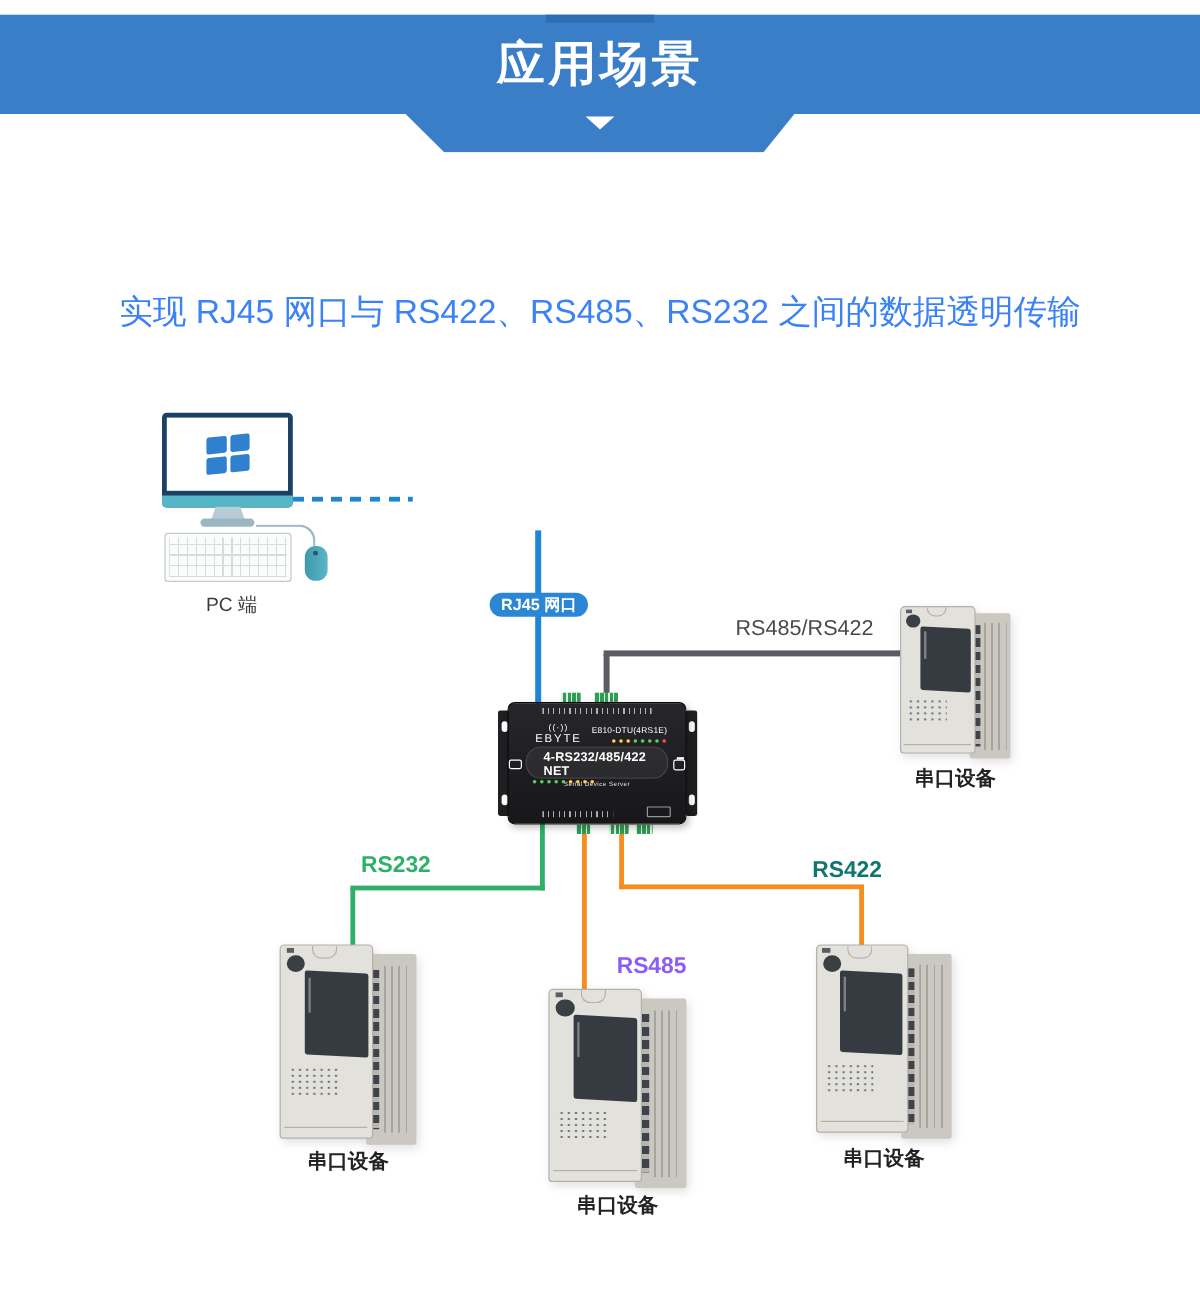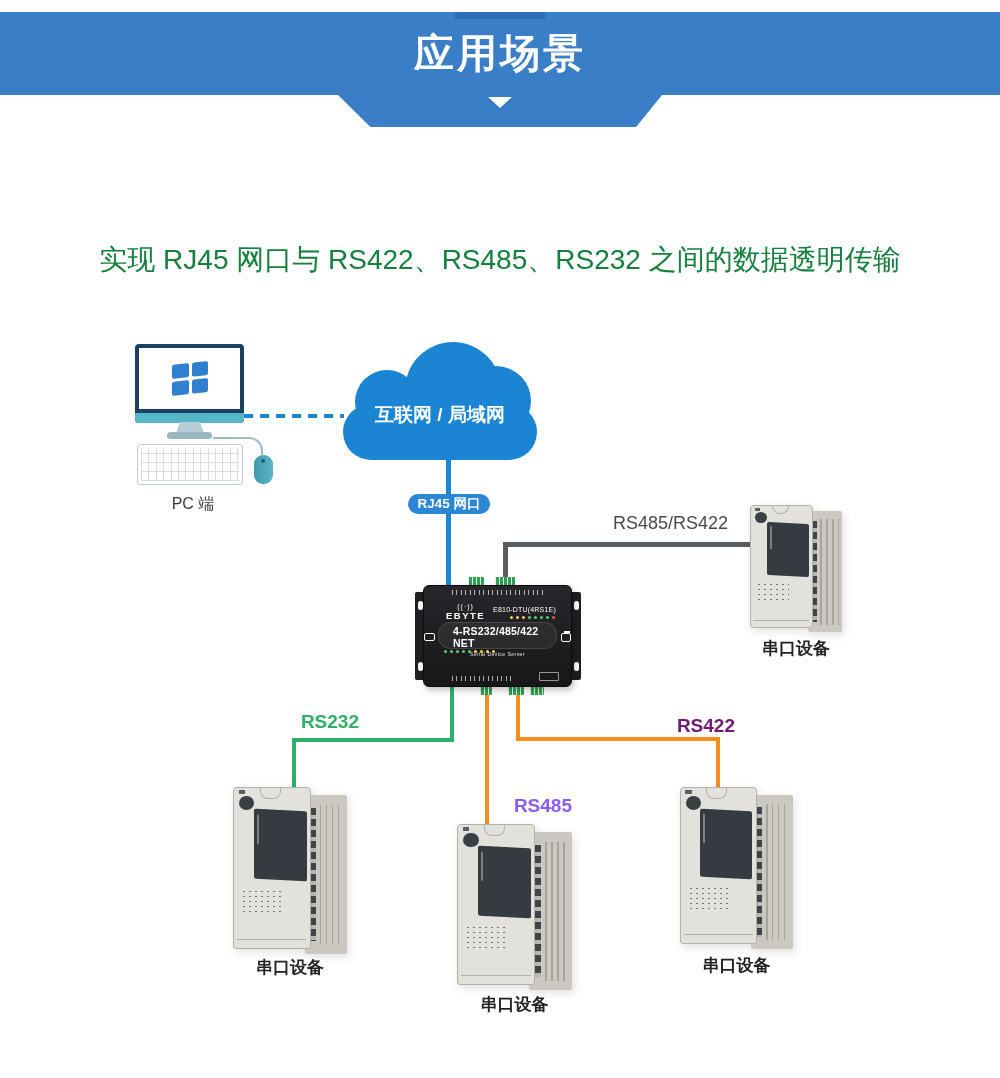--- a/index.html
+++ b/index.html
@@ -10,42 +10,42 @@
   
   .banner{position:absolute;left:0;top:0;width:1000px;height:83px;background:#3a7ec8;display:flex;align-items:center;justify-content:center}
   .banner-tab{position:absolute;left:455px;top:0;width:90px;height:7px;background:#2d6db3}
   .banner-title{color:#fff;font-size:40px;font-weight:bold;letter-spacing:3px}
   .trapezoid{position:absolute;left:338px;top:83px;width:324px;height:32px;background:#3a7ec8;
     clip-path:polygon(0 0,100% 0,92% 100%,10% 100%)}
   .down-arrow{position:absolute;left:488px;top:85px;width:0;height:0;border-left:12px solid transparent;border-right:12px solid transparent;border-top:11px solid #fff;z-index:2}
 
   
   .hero-title{position:absolute;left:0;top:163px;width:1000px;text-align:center;font-size:43px;font-weight:bold;color:#1f1f1f;letter-spacing:2px}
-  .hero-sub{position:absolute;left:0;top:229px;width:1000px;text-align:center;font-size:28px;color:#15803d}
+  .hero-sub{position:absolute;left:0;top:229px;width:1000px;text-align:center;font-size:28px;color:#3b82f6}
 
   
   .ln{position:absolute;z-index:1}
 
   #lnDash{left:244px;top:402px;width:100px;height:4px;background:repeating-linear-gradient(90deg,#1e86d4 0 9px,transparent 9px 16px)}
   #lnDrop{left:446px;top:430px;width:5px;height:145px;background:#1e86d4}
   #lnGrayH{left:503px;top:530px;width:248px;height:5px;background:#5a5d61}
   #lnGrayV{left:503px;top:533px;width:5px;height:42px;background:#5a5d61}
   #lnG1{left:450px;top:673px;width:4px;height:57px;background:#2fb068}
   #lnG2{left:292px;top:726px;width:162px;height:4px;background:#2fb068}
   #lnG3{left:292px;top:728px;width:4px;height:49px;background:#2fb068}
   #lnO485{left:485px;top:678px;width:4px;height:136px;background:#f78d1e}
   #lnO422a{left:516px;top:678px;width:4px;height:51px;background:#f78d1e}
   #lnO422b{left:516px;top:725px;width:204px;height:4px;background:#f78d1e}
   #lnO422c{left:716px;top:727px;width:4px;height:50px;background:#f78d1e}
 
   .link-label{position:absolute;z-index:2;text-align:right;font-weight:600}
   #lblRs485rs422{left:608px;top:501px;width:120px;font-size:18px;font-weight:400;color:#4a4a4a}
   #lblRs232{left:289px;top:699px;width:70px;font-size:19px;color:#2fb068}
   #lblRs485{left:510px;top:783px;width:62px;font-size:19px;color:#8b5cf6}
-  #lblRs422{left:673px;top:703px;width:62px;font-size:19px;color:#701a75}
+  #lblRs422{left:673px;top:703px;width:62px;font-size:19px;color:#0f766e}
 
   
   .pc-group{position:absolute;left:135px;top:332px;width:145px;height:172px;z-index:2}
   .monitor{position:absolute;left:0;top:0;width:109px;height:79px;background:#1c4063;border-radius:4px}
   .monitor .screen{position:absolute;left:4px;top:4px;width:101px;height:61px;background:#fff}
   .win-logo{position:absolute;left:33px;top:15px;width:36px;height:31px;display:grid;grid-template-columns:1fr 1fr;grid-template-rows:1fr 1fr;gap:3px;transform:skewY(-6deg)}
   .win-logo i{background:#2f81d0;border-radius:2px}
   .monitor .chin{position:absolute;left:0;bottom:0;width:100%;height:10px;background:#56b6c8;border-radius:0 0 4px 4px}
   .stand-neck{position:absolute;left:41px;top:78px;width:28px;height:11px;background:#b7cdd6;clip-path:polygon(14% 0,86% 0,100% 100%,0 100%)}
   .stand-base{position:absolute;left:32px;top:88px;width:45px;height:7px;background:#9cb6c2;border-radius:4px}
@@ -74,21 +74,21 @@
   .gw .ear{position:absolute;top:20px;width:10px;height:88px;background:#1f1f22;border-radius:2px}
   .gw .ear.l{left:0}.gw .ear.r{left:156px}
   .gw .ear i{position:absolute;left:2.5px;width:5px;height:9px;background:#fff;border-radius:2.5px}
   .gw .ear i.t{top:9px}.gw .ear i.b{bottom:9px}
   .gw .body{position:absolute;left:8px;top:13px;width:149px;height:102px;background:linear-gradient(180deg,#27272b,#17171a);border:1px solid #0b0b0d;border-radius:6px;box-shadow:2px 3px 6px rgba(0,0,0,.25)}
   .gw .term{position:absolute;height:8px;background:#2f9e53;background-image:repeating-linear-gradient(90deg,rgba(255,255,255,.85) 0 1px,transparent 1px 4px);border-radius:1px}
   .pin-strip{position:absolute;height:5px;background:repeating-linear-gradient(90deg,rgba(255,255,255,.65) 0 1px,transparent 1px 4.5px)}
   .gw .band{position:absolute;left:14px;right:14px;top:36px;height:27px;background:rgba(255,255,255,.06);border:1px solid rgba(255,255,255,.12);border-radius:13px}
   .gw-logo{position:absolute;left:22px;top:17px;color:#fff;text-align:center;line-height:1}
   .gw-logo .mark{font-size:7px;letter-spacing:1px}
-  .gw-logo .name{font-size:9.5px;font-weight:bold;letter-spacing:1.5px;margin-top:1px}
+  .gw-logo .name{font-size:9.5px;font-weight:normal;letter-spacing:1.5px;margin-top:1px}
   .gw-model{position:absolute;right:15px;top:20px;color:#fff;font-size:7px;letter-spacing:.2px}
   .led-row{position:absolute;display:flex;gap:3px}
   .led-row.top{left:86px;top:30px}
   .led-row.bottom{left:20px;top:64px}
   .led{width:3px;height:3px;border-radius:50%;display:inline-block}
   .led.green{background:#5ad06b}.led.yellow{background:#ffd24a}.led.red{background:#ff5348}
   .gw-product{position:absolute;left:0;right:0;top:39px;display:flex;align-items:center;justify-content:flex-end;gap:18px;color:#fff;font-size:10.5px;font-weight:bold;letter-spacing:.2px}
   .gw-product .ic1{width:13px;height:8px;border:1px solid #fff;border-radius:2px}
   .gw-product .ic2{width:12px;height:9px;border:1px solid #fff;border-radius:2px;position:relative}
   .gw-product .ic2::after{content:"";position:absolute;left:2px;top:-3px;width:6px;height:2px;background:#fff}
@@ -165,27 +165,20 @@
       <div class="chin"></div>
     </div>
     <div class="stand-neck"></div>
     <div class="stand-base"></div>
     <div class="keyboard"></div>
     <div class="mouse-cable"></div>
     <div class="mouse"></div>
     <div class="pc-label">PC 端</div>
   </div>
 
-  <div class="cloud">
-    <div class="c c1"></div>
-    <div class="c c2"></div>
-    <div class="c c3"></div>
-    <div class="bar"></div>
-    <div class="cloud-label">互联网 / 局域网</div>
-  </div>
 
   <div class="rj45-badge">RJ45 网口</div>
 
   <div class="gw">
     <div class="ear l">
         <i class="t"></i>
         <i class="b"></i>
       </div>
     <div class="ear r">
         <i class="t"></i>

